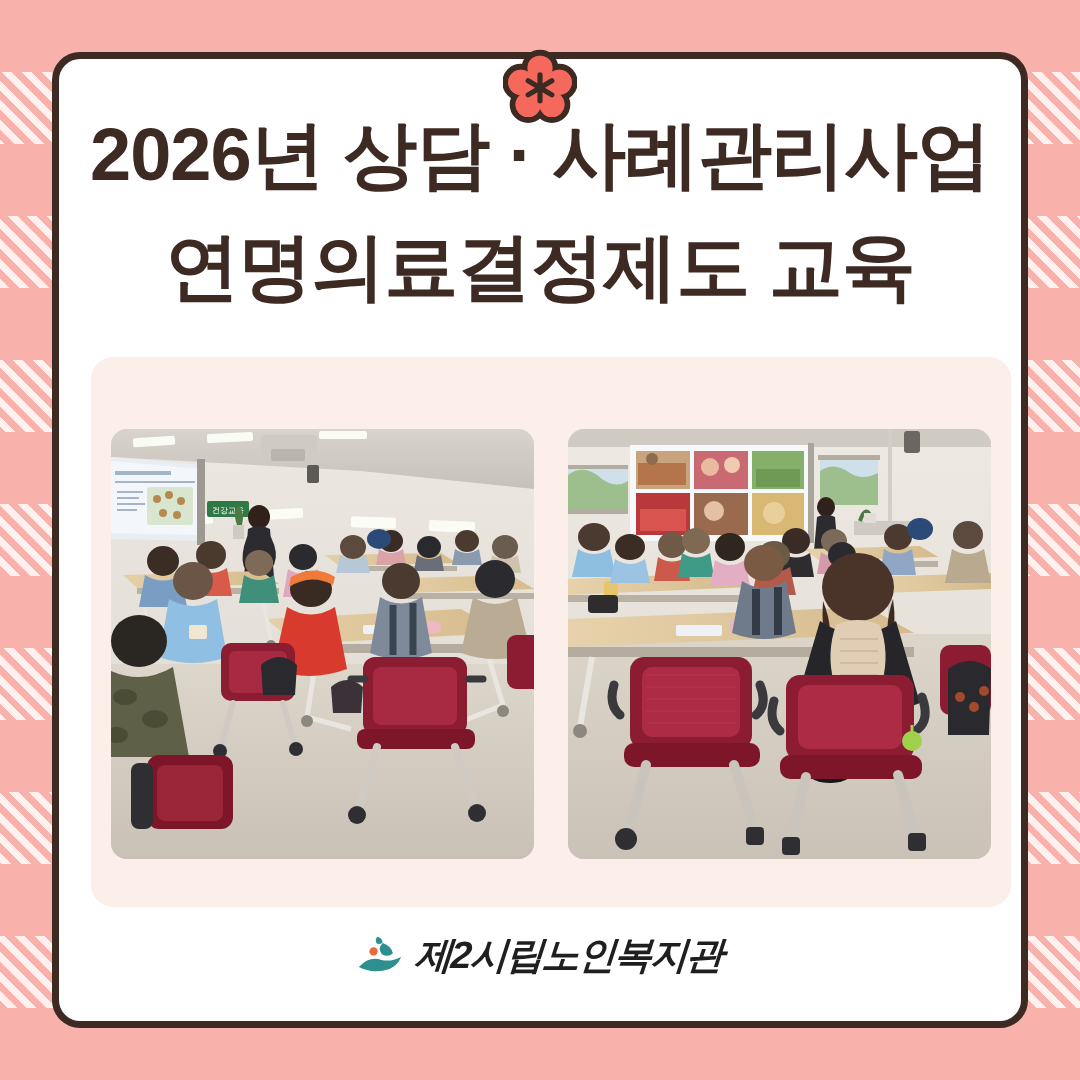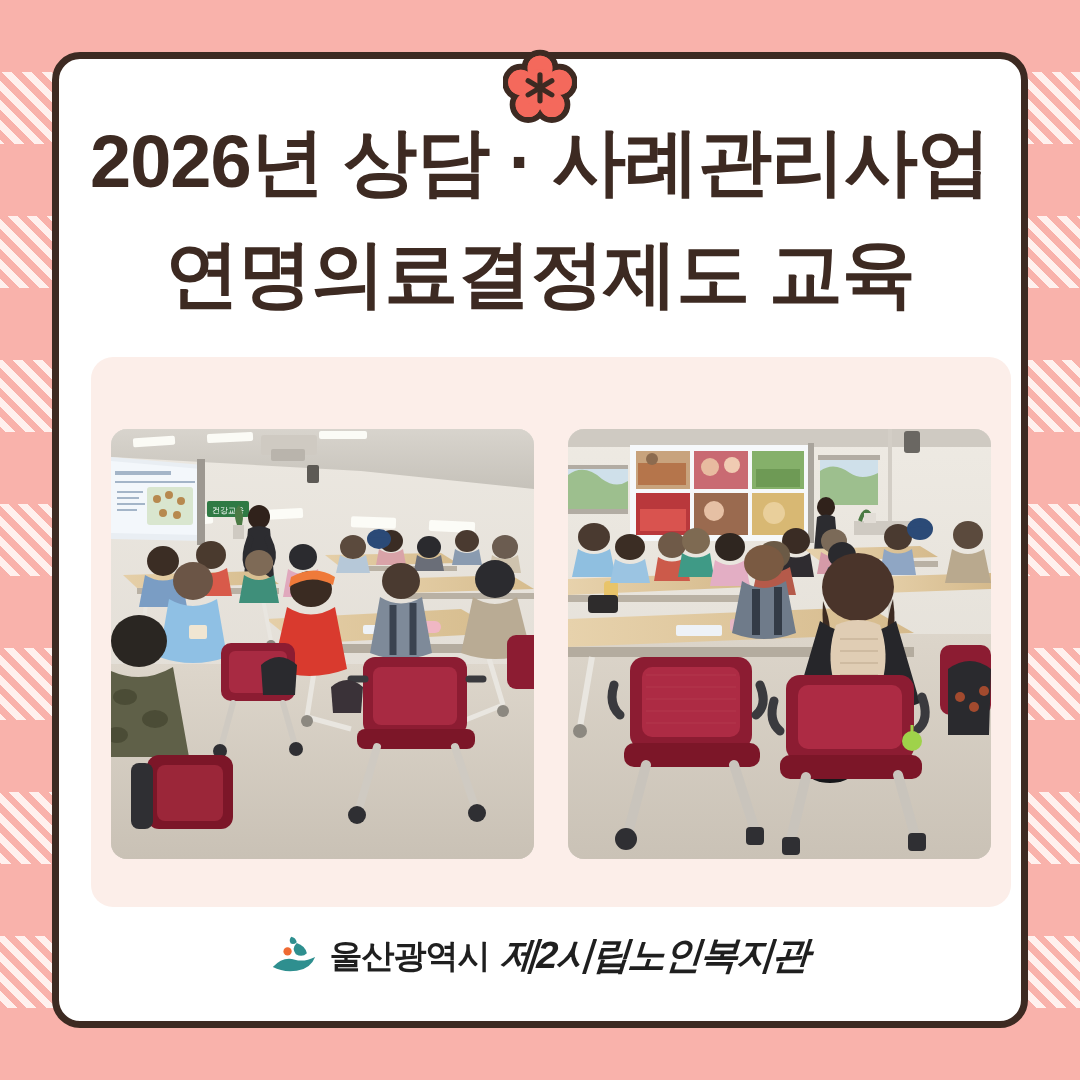--- a/index.html
+++ b/index.html
@@ -56,21 +56,21 @@
 
   
   #flower{
     position:absolute; left:50%; top:-10px;
     transform:translateX(-50%);
     width:74px; height:74px;
   }
 
   
   #title{
-    position:absolute; left:0; right:0; top:57px;
+    position:absolute; left:0; right:0; top:50px;
     text-align:center;
     color:#3d2a22;
     font-family:"Liberation Sans","DejaVu Sans",sans-serif;
     font-weight:700;
     letter-spacing:-1px;
   }
   #title .l1{
     display:block;
     font-size:74px;
     line-height:92px;
@@ -539,17 +539,16 @@
 
   <div id="footer">
     <span id="logo-mark">
       <svg viewBox="0 0 100 96" aria-hidden="true">
         <path d="M44 8 q10 2 12 12 q-6 6 -13 3 q-5 -8 1 -15z" fill="#2e8f8f"></path>
         <path d="M56 22 q18 6 22 22 q-10 10 -24 2 q-10 -12 2 -24z" fill="#2e8f8f"></path>
         <circle cx="36" cy="40" r="9" fill="#ef6a33"></circle>
         <path d="M4 74 q22 -24 48 -16 q20 6 44 -6 q-10 26 -40 30 q-30 4 -52 -8z" fill="#2e8f8f"></path>
       </svg>
     </span>
-    <span id="logo-city">울산광역시</span>
     <span id="logo-center">제2시립노인복지관</span>
   </div>
 
 </div>
 
 </body></html>

